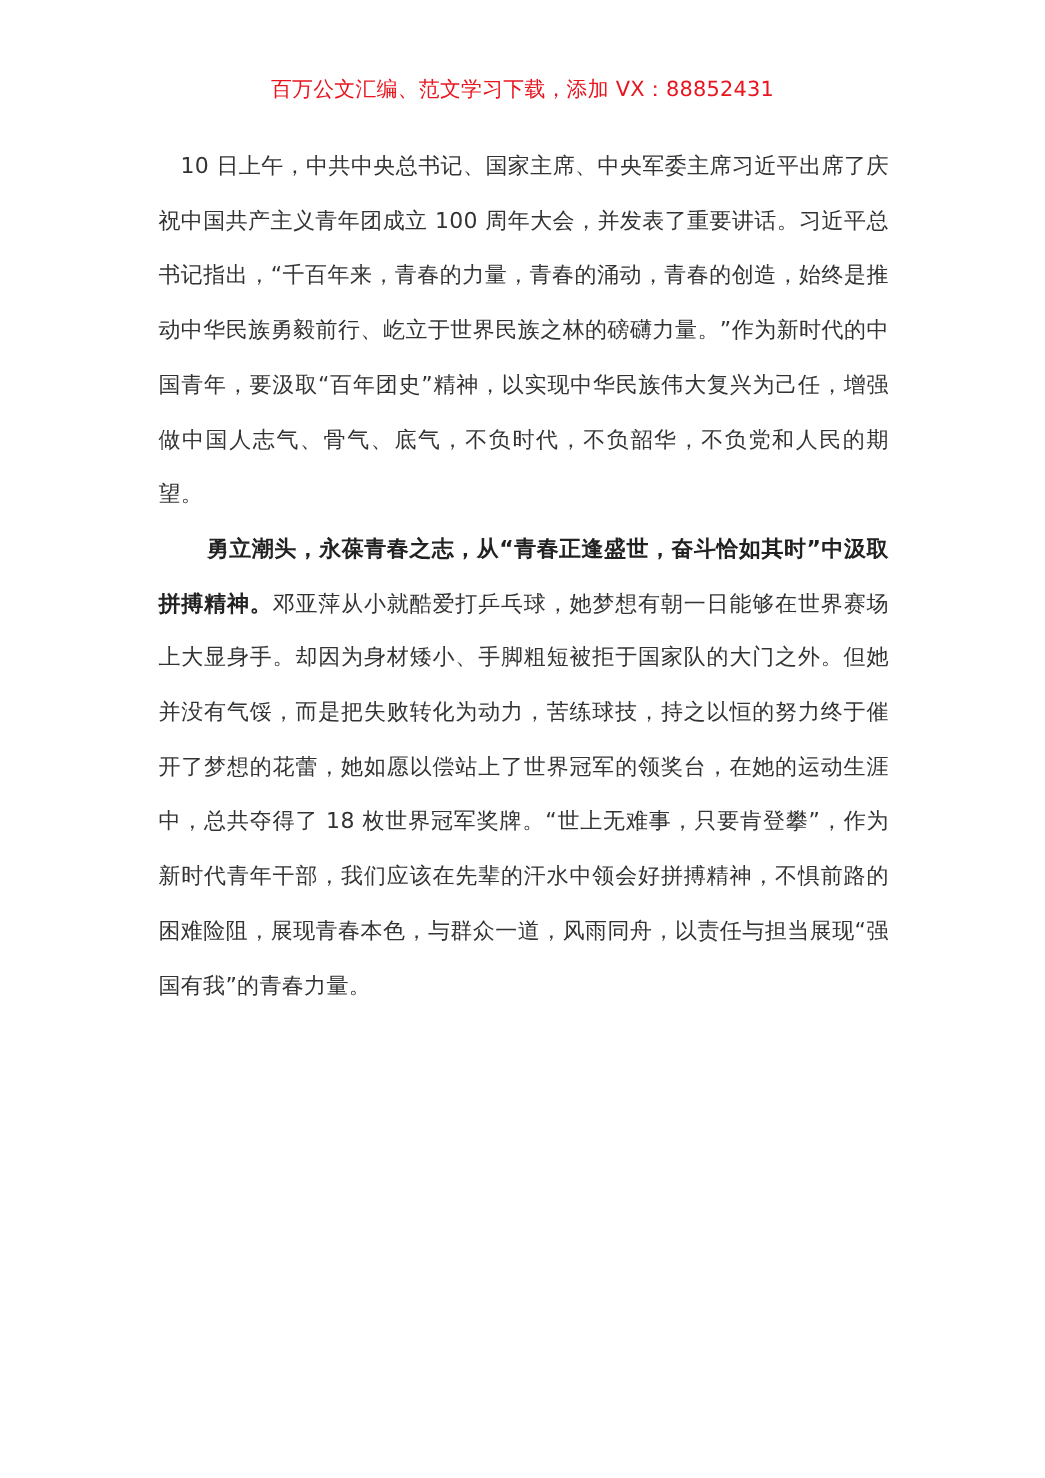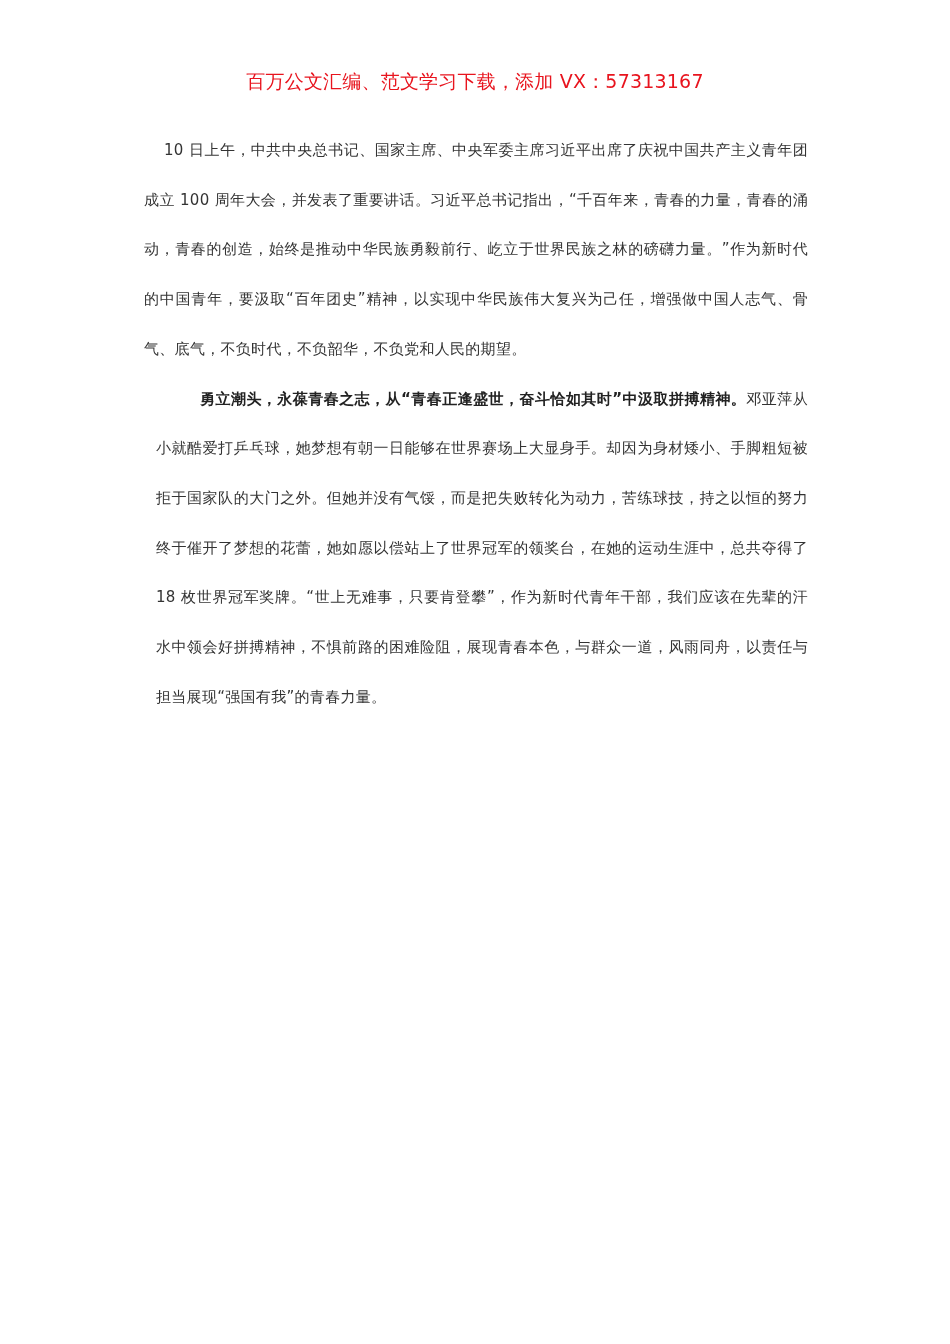--- a/index.html
+++ b/index.html
@@ -10,31 +10,31 @@
     }
     .header {
       position: absolute; top: 66px; left: 0; width: 950px;
       text-align: center; color: #e8141e; font-size: 19px; line-height: 30px;
       letter-spacing: 0.2px;
     }
     .doc {
       position: absolute; top: 126px; left: 144px; width: 664px;
     }
     .para {
-      margin: 0; font-size: 15px; line-height: 49.7px; text-align: justify;
+      margin: 0; font-size: 20px; line-height: 49.7px; text-align: justify;
       text-justify: inter-character; letter-spacing: 0.3px;
     }
     .indent { text-indent: 20px; }
-    .indent-bold { text-indent: 44px; margin-left: 12px; }
+    .indent-bold { text-indent: 44px; }
     .bold { font-weight: bold; color: #222222; }
   </style>
 </head>
 <body>
 
-<div class="header">百万公文汇编、范文学习下载，添加 VX：57313167</div>
+<div class="header">百万公文汇编、范文学习下载，添加 VX：88852431</div>
 
 <div class="doc">
   <p class="para indent">
     <span>10 日上午，中共中央总书记、国家主席、中央军委主席习近平出席了庆祝中国共产主义青年团成立 100 周年大会，并发表了重要讲话。习近平总书记指出，“千百年来，青春的力量，青春的涌动，青春的创造，始终是推动中华民族勇毅前行、屹立于世界民族之林的磅礴力量。”作为新时代的中国青年，要汲取“百年团史”精神，以实现中华民族伟大复兴为己任，增强做中国人志气、骨气、底气，不负时代，不负韶华，不负党和人民的期望。</span>
   </p>
   <p class="para indent-bold">
     <span class="bold">勇立潮头，永葆青春之志，从“青春正逢盛世，奋斗恰如其时”中汲取拼搏精神。</span><span>邓亚萍从小就酷爱打乒乓球，她梦想有朝一日能够在世界赛场上大显身手。却因为身材矮小、手脚粗短被拒于国家队的大门之外。但她并没有气馁，而是把失败转化为动力，苦练球技，持之以恒的努力终于催开了梦想的花蕾，她如愿以偿站上了世界冠军的领奖台，在她的运动生涯中，总共夺得了 18 枚世界冠军奖牌。“世上无难事，只要肯登攀”，作为新时代青年干部，我们应该在先辈的汗水中领会好拼搏精神，不惧前路的困难险阻，展现青春本色，与群众一道，风雨同舟，以责任与担当展现“强国有我”的青春力量。</span>
   </p>
 </div>
 

